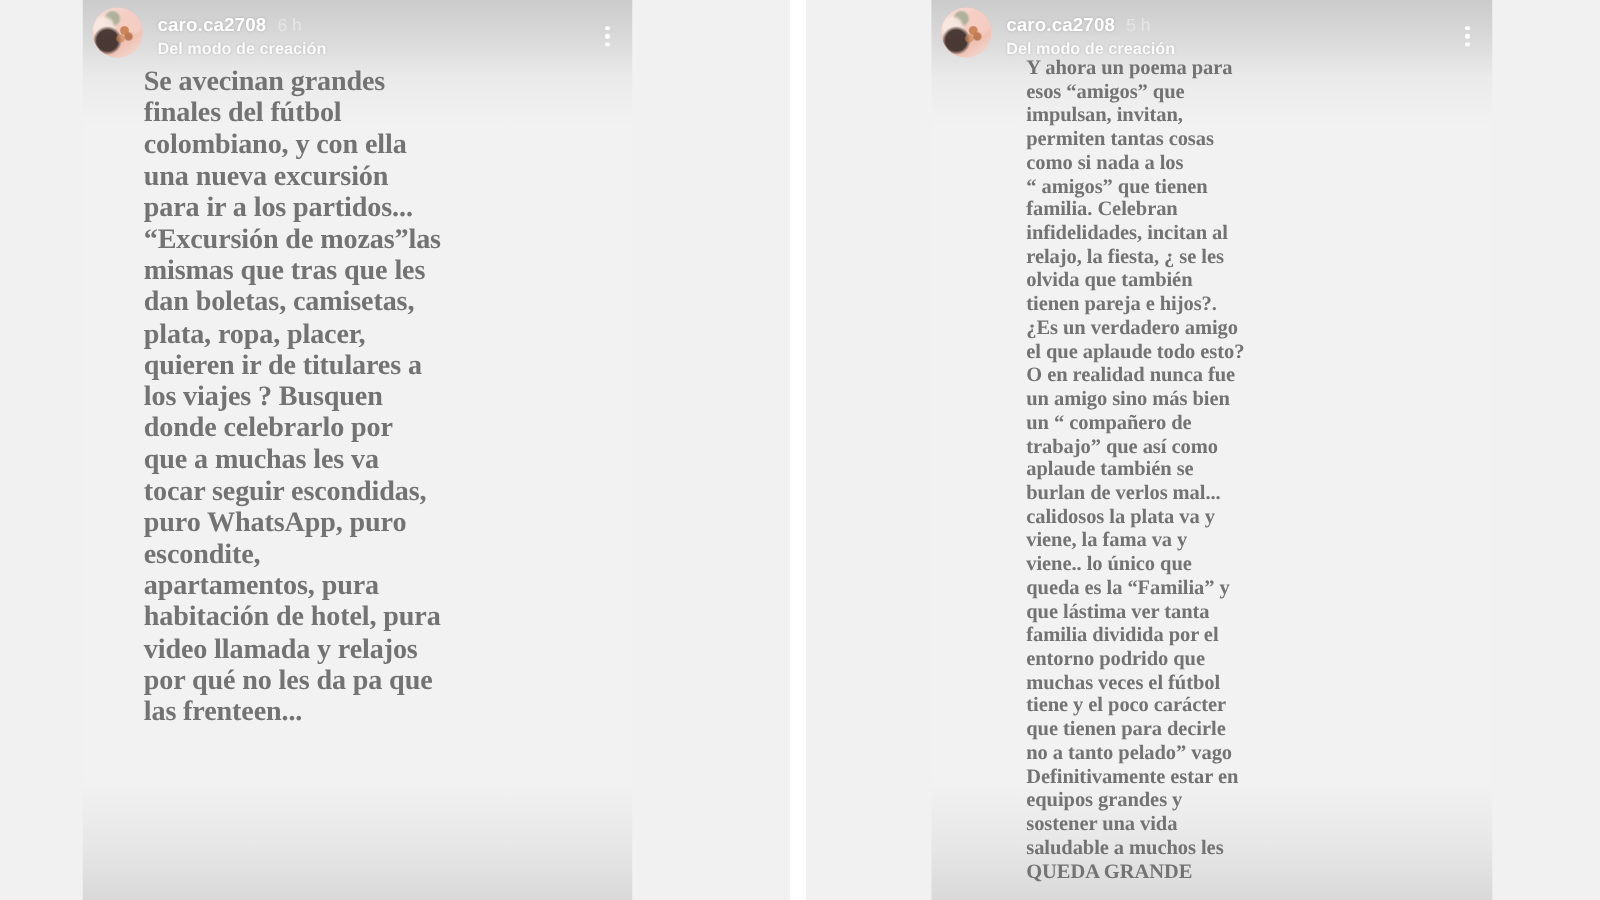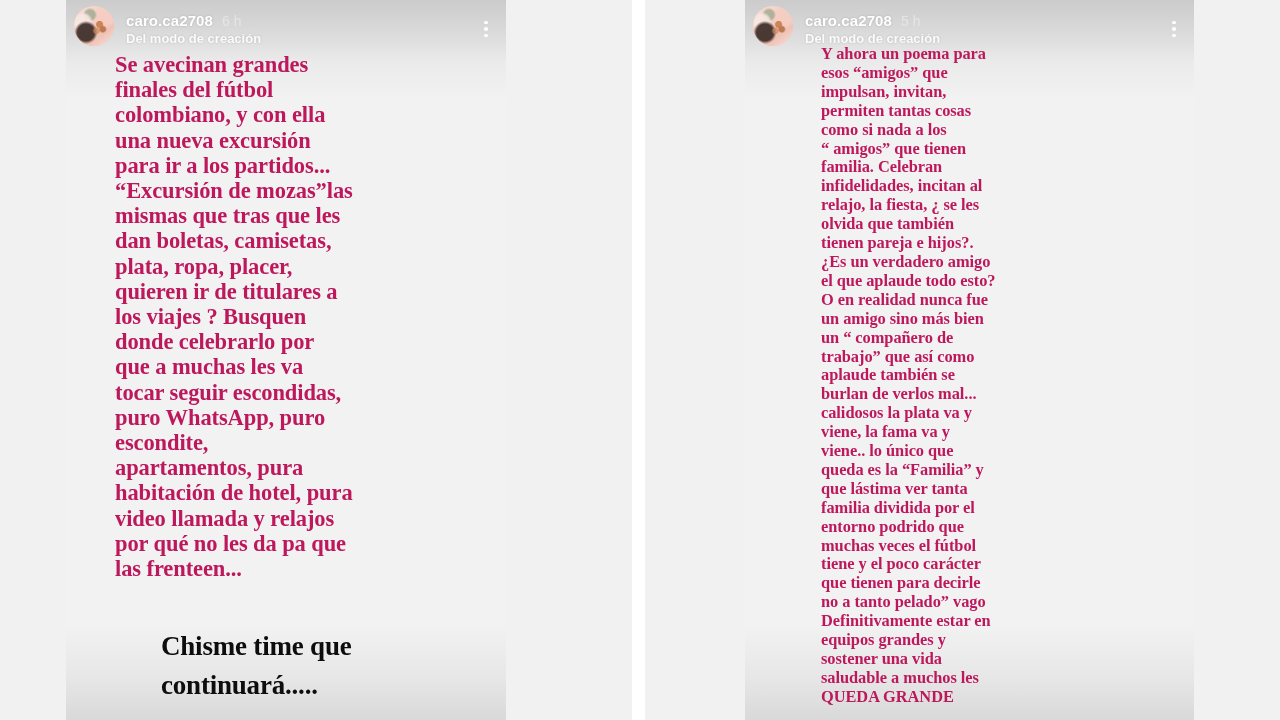--- a/index.html
+++ b/index.html
@@ -164,21 +164,21 @@
   .story-body {
     position: absolute;
     top: 0; left: 0; right: 0;
     z-index: 3;
     box-sizing: border-box;
   }
   .story-1 .story-body { padding: 52px 40px 0 49px; }
   .story-2 .story-body { padding: 45px 36px 0 76px; }
 
   .body-text {
-    color: #be185d;
+    color: #737373;
     font-family: "Liberation Serif", "DejaVu Serif", serif;
     font-weight: 700;
     white-space: pre-line;
     -webkit-font-smoothing: antialiased;
   }
   .story-1 .body-text {
     font-size: 22.5px;
     line-height: 25.2px;
     letter-spacing: -0.1px;
   }
@@ -243,22 +243,20 @@
 donde celebrarlo por
 que a muchas les va
 tocar seguir escondidas,
 puro WhatsApp, puro
 escondite,
 apartamentos, pura
 habitación de hotel, pura
 video llamada y relajos
 por qué no les da pa que
 las frenteen...</div>
-      <div class="closing-text">Chisme time  que
-continuará.....</div>
     </div>
 
     <div class="bottom-scrim"></div>
   </div>
 
   <div class="gutter-mid-a"></div>
   <div class="divider"></div>
   <div class="gutter-mid-b"></div>
 
   <div class="story story-2">

